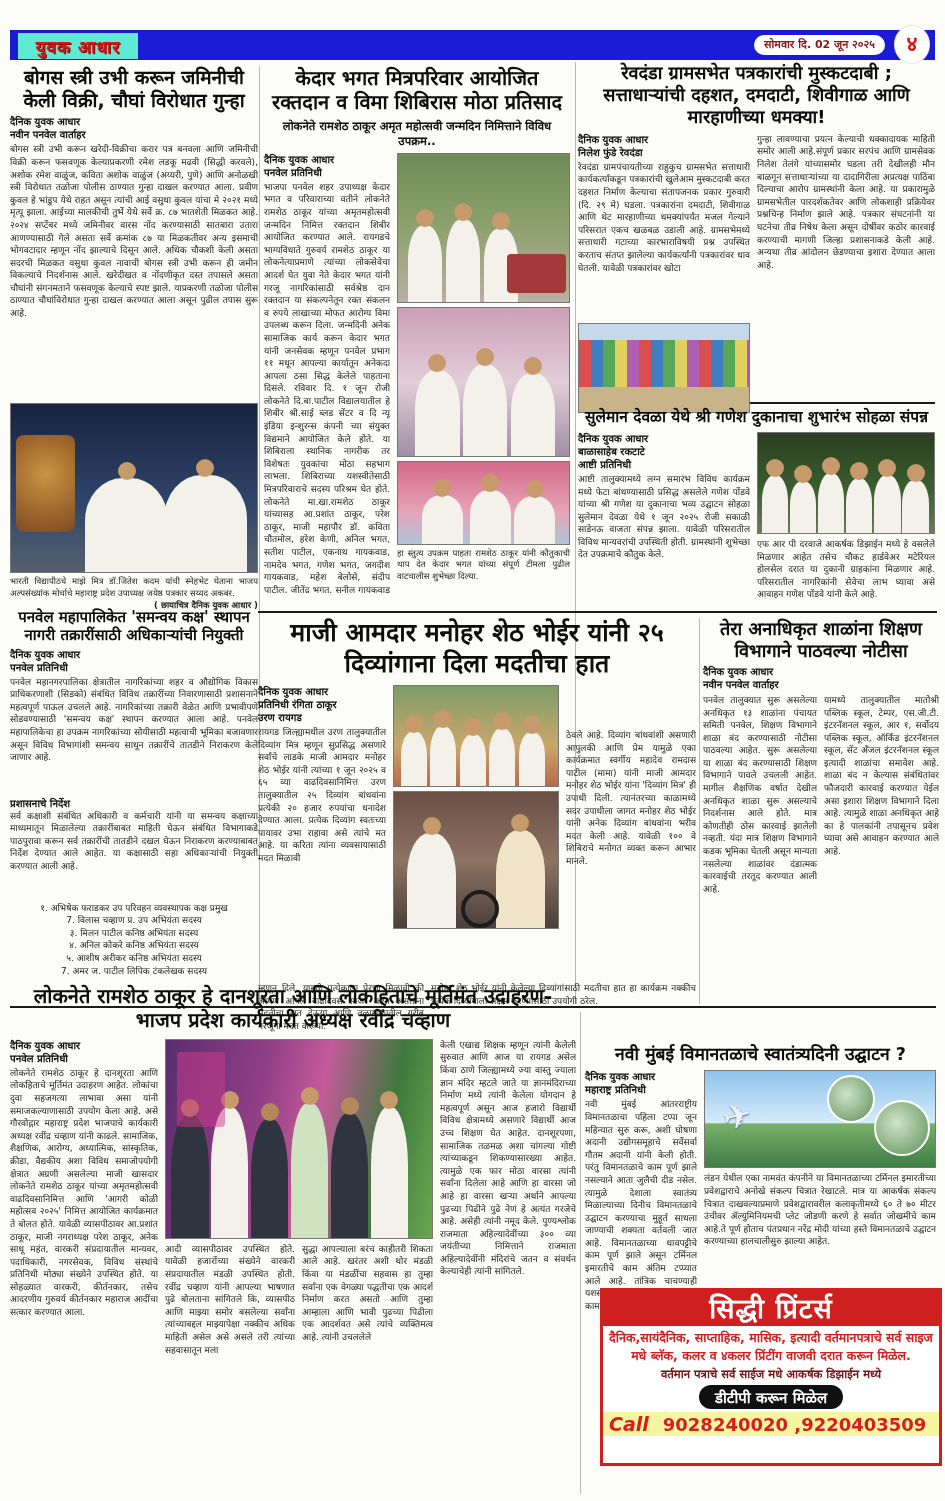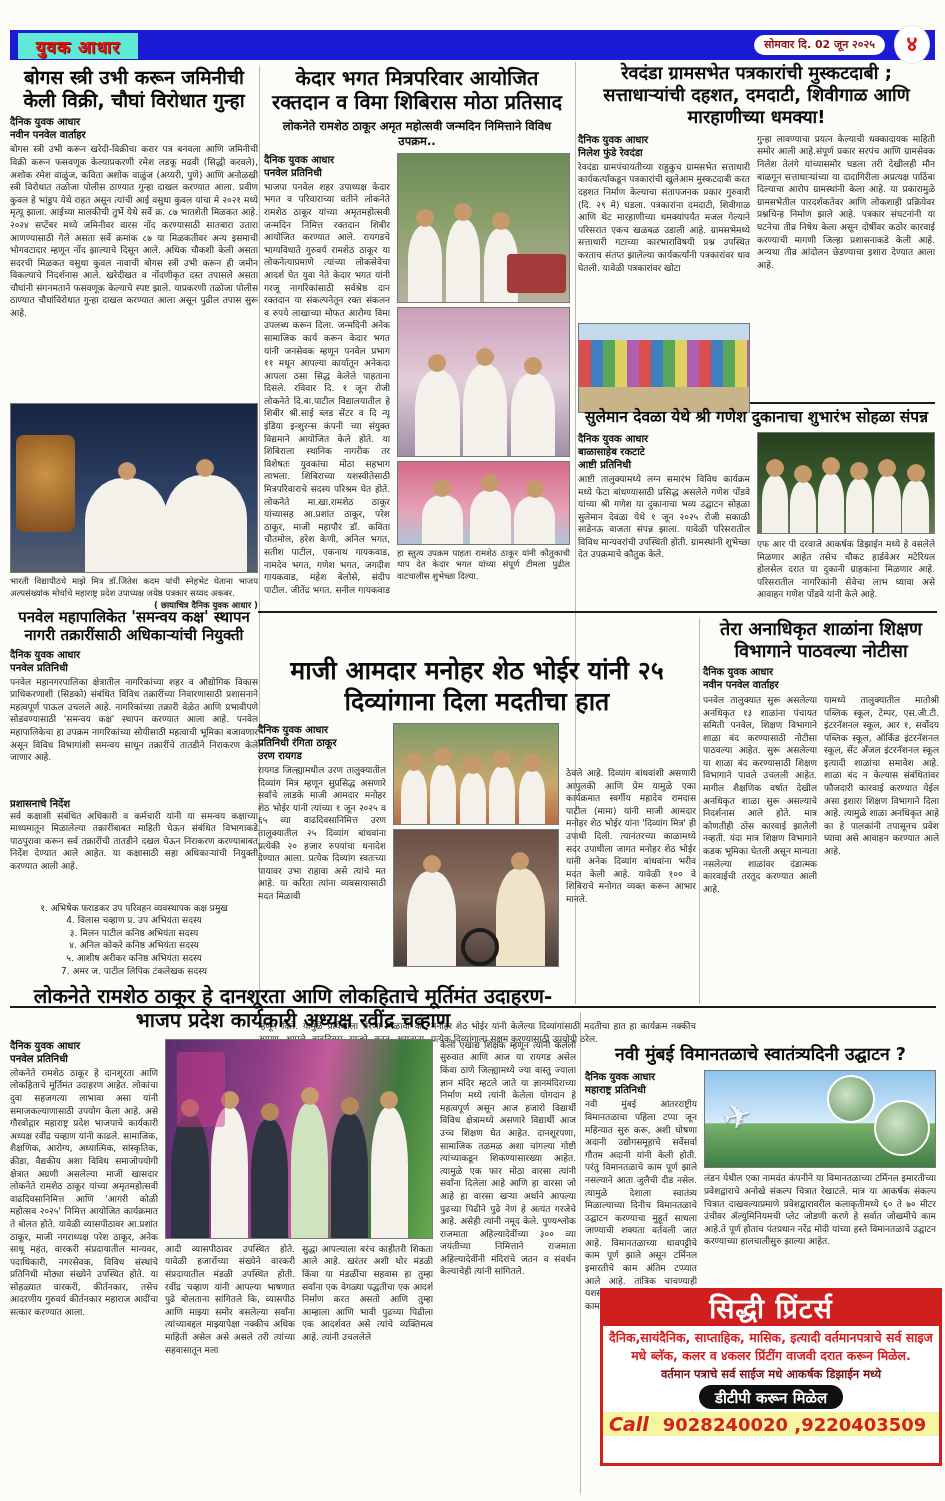--- a/index.html
+++ b/index.html
@@ -100,21 +100,21 @@
 
   <div class="art" style="left:10px;top:608px;width:248px;">
     <div class="hl" style="font-size:15px;">पनवेल महापालिकेत 'समन्वय कक्ष' स्थापन नागरी तक्रारींसाठी अधिकाऱ्यांची नियुक्ती</div>
     <div class="by" style="margin-top:3px;">दैनिक युवक आधार</div>
     <div class="by">पनवेल प्रतिनिधी</div>
     <div class="bd" style="height:118px;margin-top:2px;">पनवेल महानगरपालिका क्षेत्रातील नागरिकांच्या शहर व औद्योगिक विकास प्राधिकरणाशी (सिडको) संबंधित विविध तक्रारींच्या निवारणासाठी प्रशासनाने महत्वपूर्ण पाऊल उचलले आहे. नागरिकांच्या तक्रारी वेळेत आणि प्रभावीपणे सोडवण्यासाठी 'समन्वय कक्ष' स्थापन करण्यात आला आहे. पनवेल महापालिकेचा हा उपक्रम नागरिकांच्या सोयीसाठी महत्वाची भूमिका बजावणार असून विविध विभागांशी समन्वय साधून तक्रारींचे तातडीने निराकरण केले जाणार आहे.</div>
     <div class="by" style="margin-top:3px;">प्रशासनाचे निर्देश</div>
     <div class="bd" style="height:92px;">सर्व कक्षाशी संबंधित अधिकारी व कर्मचारी यांनी या समन्वय कक्षाच्या माध्यमातून मिळालेल्या तक्रारींबाबत माहिती घेऊन संबंधित विभागाकडे पाठपुरावा करून सर्व तक्रारींची तातडीने दखल घेऊन निराकरण करण्याबाबत निर्देश देण्यात आले आहेत. या कक्षासाठी सहा अधिकाऱ्यांची नियुक्ती करण्यात आली आहे.</div>
     <div class="bd" style="height:110px;text-align:center;">
       <div>१.  अभिषेक फराडकर  उप परिवहन व्यवस्थापक   कक्ष प्रमुख</div>
-      <div>4.  विलास चव्हाण  प्र. उप अभियंता  सदस्य</div>
+      <div>7.  विलास चव्हाण  प्र. उप अभियंता  सदस्य</div>
       <div>३.  मिलन पाटील  कनिष्ठ अभियंता  सदस्य</div>
       <div>४.  अनिल कोकरे  कनिष्ठ अभियंता  सदस्य</div>
       <div>५.  आशीष अरीकर  कनिष्ठ अभियंता  सदस्य</div>
       <div>7.  अमर ज. पाटील  लिपिक टंकलेखक  सदस्य</div>
     </div>
   </div>
 
   <div class="art" style="left:264px;top:66px;width:306px;">
     <div class="hl" style="font-size:20px;">केदार भगत मित्रपरिवार आयोजित रक्तदान व विमा शिबिरास मोठा प्रतिसाद</div>
     <div class="sub" style="font-size:11.5px;margin-top:3px;">लोकनेते रामशेठ ठाकूर अमृत महोत्सवी जन्मदिन निमित्ताने विविध उपक्रम..</div>
@@ -178,21 +178,21 @@
           <span class="fig" style="left:50%;width:15%;height:55%;"></span>
           <span class="fig" style="left:66%;width:15%;height:58%;"></span>
           <span class="fig" style="left:82%;width:15%;height:53%;"></span>
         </div>
         <div class="bd" style="height:72px;margin-top:4px;">एफ आर पी दरवाजे आकर्षक डिझाईन मध्ये हे वसलेले मिळणार आहेत तसेच चौकट हार्डवेअर मटेरियल होलसेल दरात या दुकानी ग्राहकांना मिळणार आहे. परिसरातील नागरिकांनी सेवेचा लाभ घ्यावा असे आवाहन गणेश पोंडवे यांनी केले आहे.</div>
       </div>
     </div>
   </div>
 
   <div class="art" style="left:258px;top:618px;width:438px;">
-    <div class="hl" style="font-size:25px;margin-top:38px;">माजी आमदार मनोहर शेठ भोईर यांनी २५  दिव्यांगाना दिला मदतीचा हात</div>
+    <div class="hl" style="font-size:25px;">माजी आमदार मनोहर शेठ भोईर यांनी २५  दिव्यांगाना दिला मदतीचा हात</div>
     <div class="cols" style="margin-top:6px;">
       <div style="width:128px;flex:none;">
         <div class="by">दैनिक युवक आधार</div>
         <div class="by">प्रतिनिधी  रंगिता ठाकूर</div>
         <div class="by">उरण रायगड</div>
         <div class="bd" style="height:190px;margin-top:2px;">रायगड जिल्ह्यामधील उरण तालुक्यातील दिव्यांग मित्र म्हणून सुप्रसिद्ध असणारे सर्वांचे लाडके माजी आमदार मनोहर शेठ भोईर यांनी त्यांच्या १ जून २०२५ व ६५ व्या वाढदिवसानिमित्त उरण तालुक्यातील २५ दिव्यांग बांधवांना प्रत्येकी २० हजार रुपयांचा धनादेश देण्यात आला. प्रत्येक दिव्यांग स्वतःच्या पायावर उभा राहावा असे त्यांचे मत आहे. या करिता त्यांना व्यवसायासाठी मदत मिळावी</div>
       </div>
       <div style="width:166px;flex:none;">
         <div class="ph p-crowd" style="height:100px;">
           <span class="fig" style="left:4%;width:16%;height:55%;"></span>

